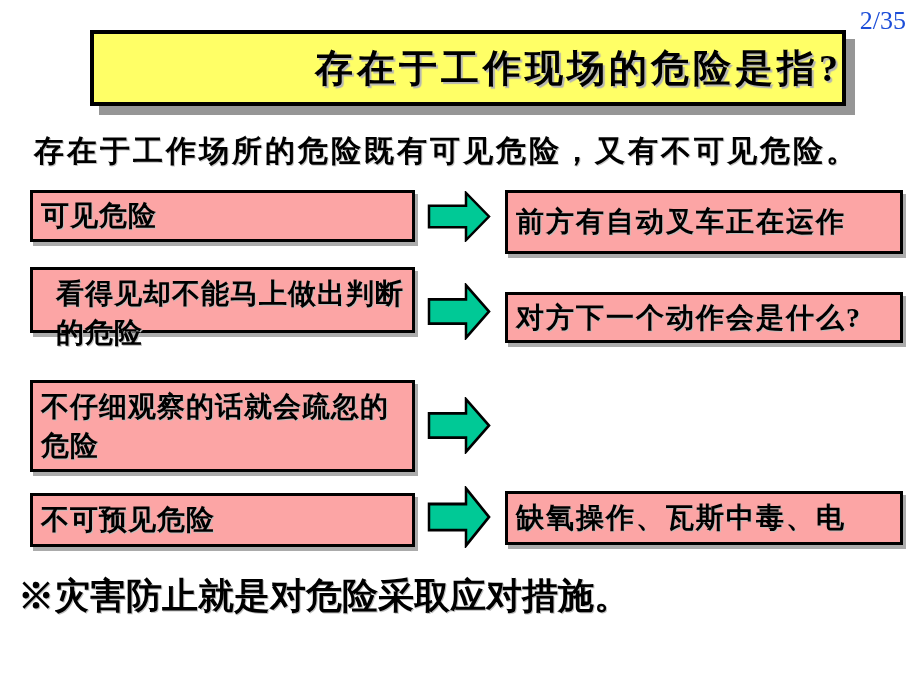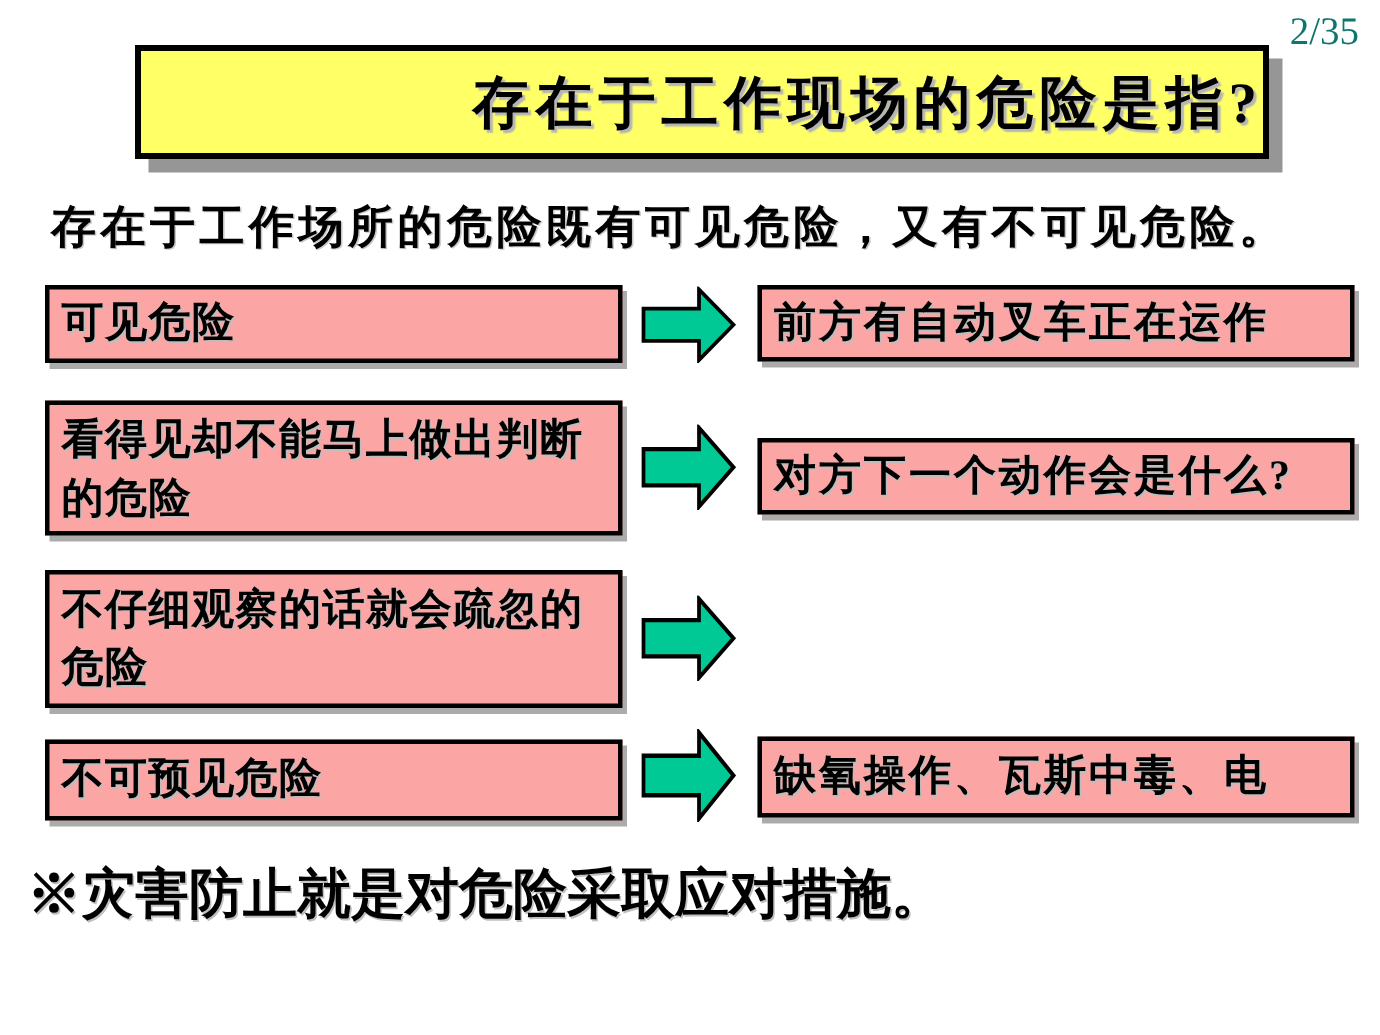--- a/index.html
+++ b/index.html
@@ -8,21 +8,21 @@
     width:920px;height:690px;
     background:var(--bg,#fff);
     overflow:hidden;
     font-family:"Liberation Serif","DejaVu Serif",serif;
     color:#000;
   }
   
   .page-num{
     position:absolute;top:6px;right:14px;
     font-family:"Liberation Serif","DejaVu Serif",serif;
-    font-size:26px;color:#0f766e;
+    font-size:26px;color:#1d4ed8;
   }
   
   .title-box{
     position:absolute;left:90px;top:30px;width:756px;height:76px;
     box-sizing:border-box;
     background:var(--title-bg,#ffff66);
     border:4px solid #000;
     box-shadow:9px 9px 0 var(--title-shadow,#969696);
     display:flex;align-items:center;justify-content:flex-end;
   }
@@ -50,24 +50,24 @@
   .hbox .btxt{
     font-size:28px;font-weight:bold;letter-spacing:1px;
     line-height:1.4;
     white-space:pre-line;
     text-shadow:1px 1px 0 #bdbdbd;
   }
   .hbox.two-line{align-items:flex-start;padding-top:4px;}
   .rbox .btxt{letter-spacing:2px;}
   
   .l1{left:30px;top:190px;width:385px;height:52px;}
-  .l2{left:30px;top:267px;width:385px;height:90px;}
+  .l2{left:30px;top:267px;width:385px;height:66px;justify-content:flex-end;}
   .l3{left:30px;top:380px;width:385px;height:92px;}
   .l4{left:30px;top:493px;width:385px;height:54px;}
-  .r1{left:505px;top:190px;width:398px;height:51px;}
+  .r1{left:505px;top:190px;width:398px;height:64px;}
   .r2{left:505px;top:292px;width:398px;height:51px;}
   .r3{left:505px;top:401px;width:398px;height:50px;}
   .r4{left:505px;top:491px;width:398px;height:54px;}
   
   .arrow{position:absolute;left:427px;}
   .a1{top:191px;width:64px;height:51px;}
   .a2{top:283px;width:64px;height:57px;}
   .a3{top:397px;width:64px;height:57px;}
   .a4{top:486px;width:64px;height:62px;}
   .arrow svg{width:100%;height:100%;display:block;}

